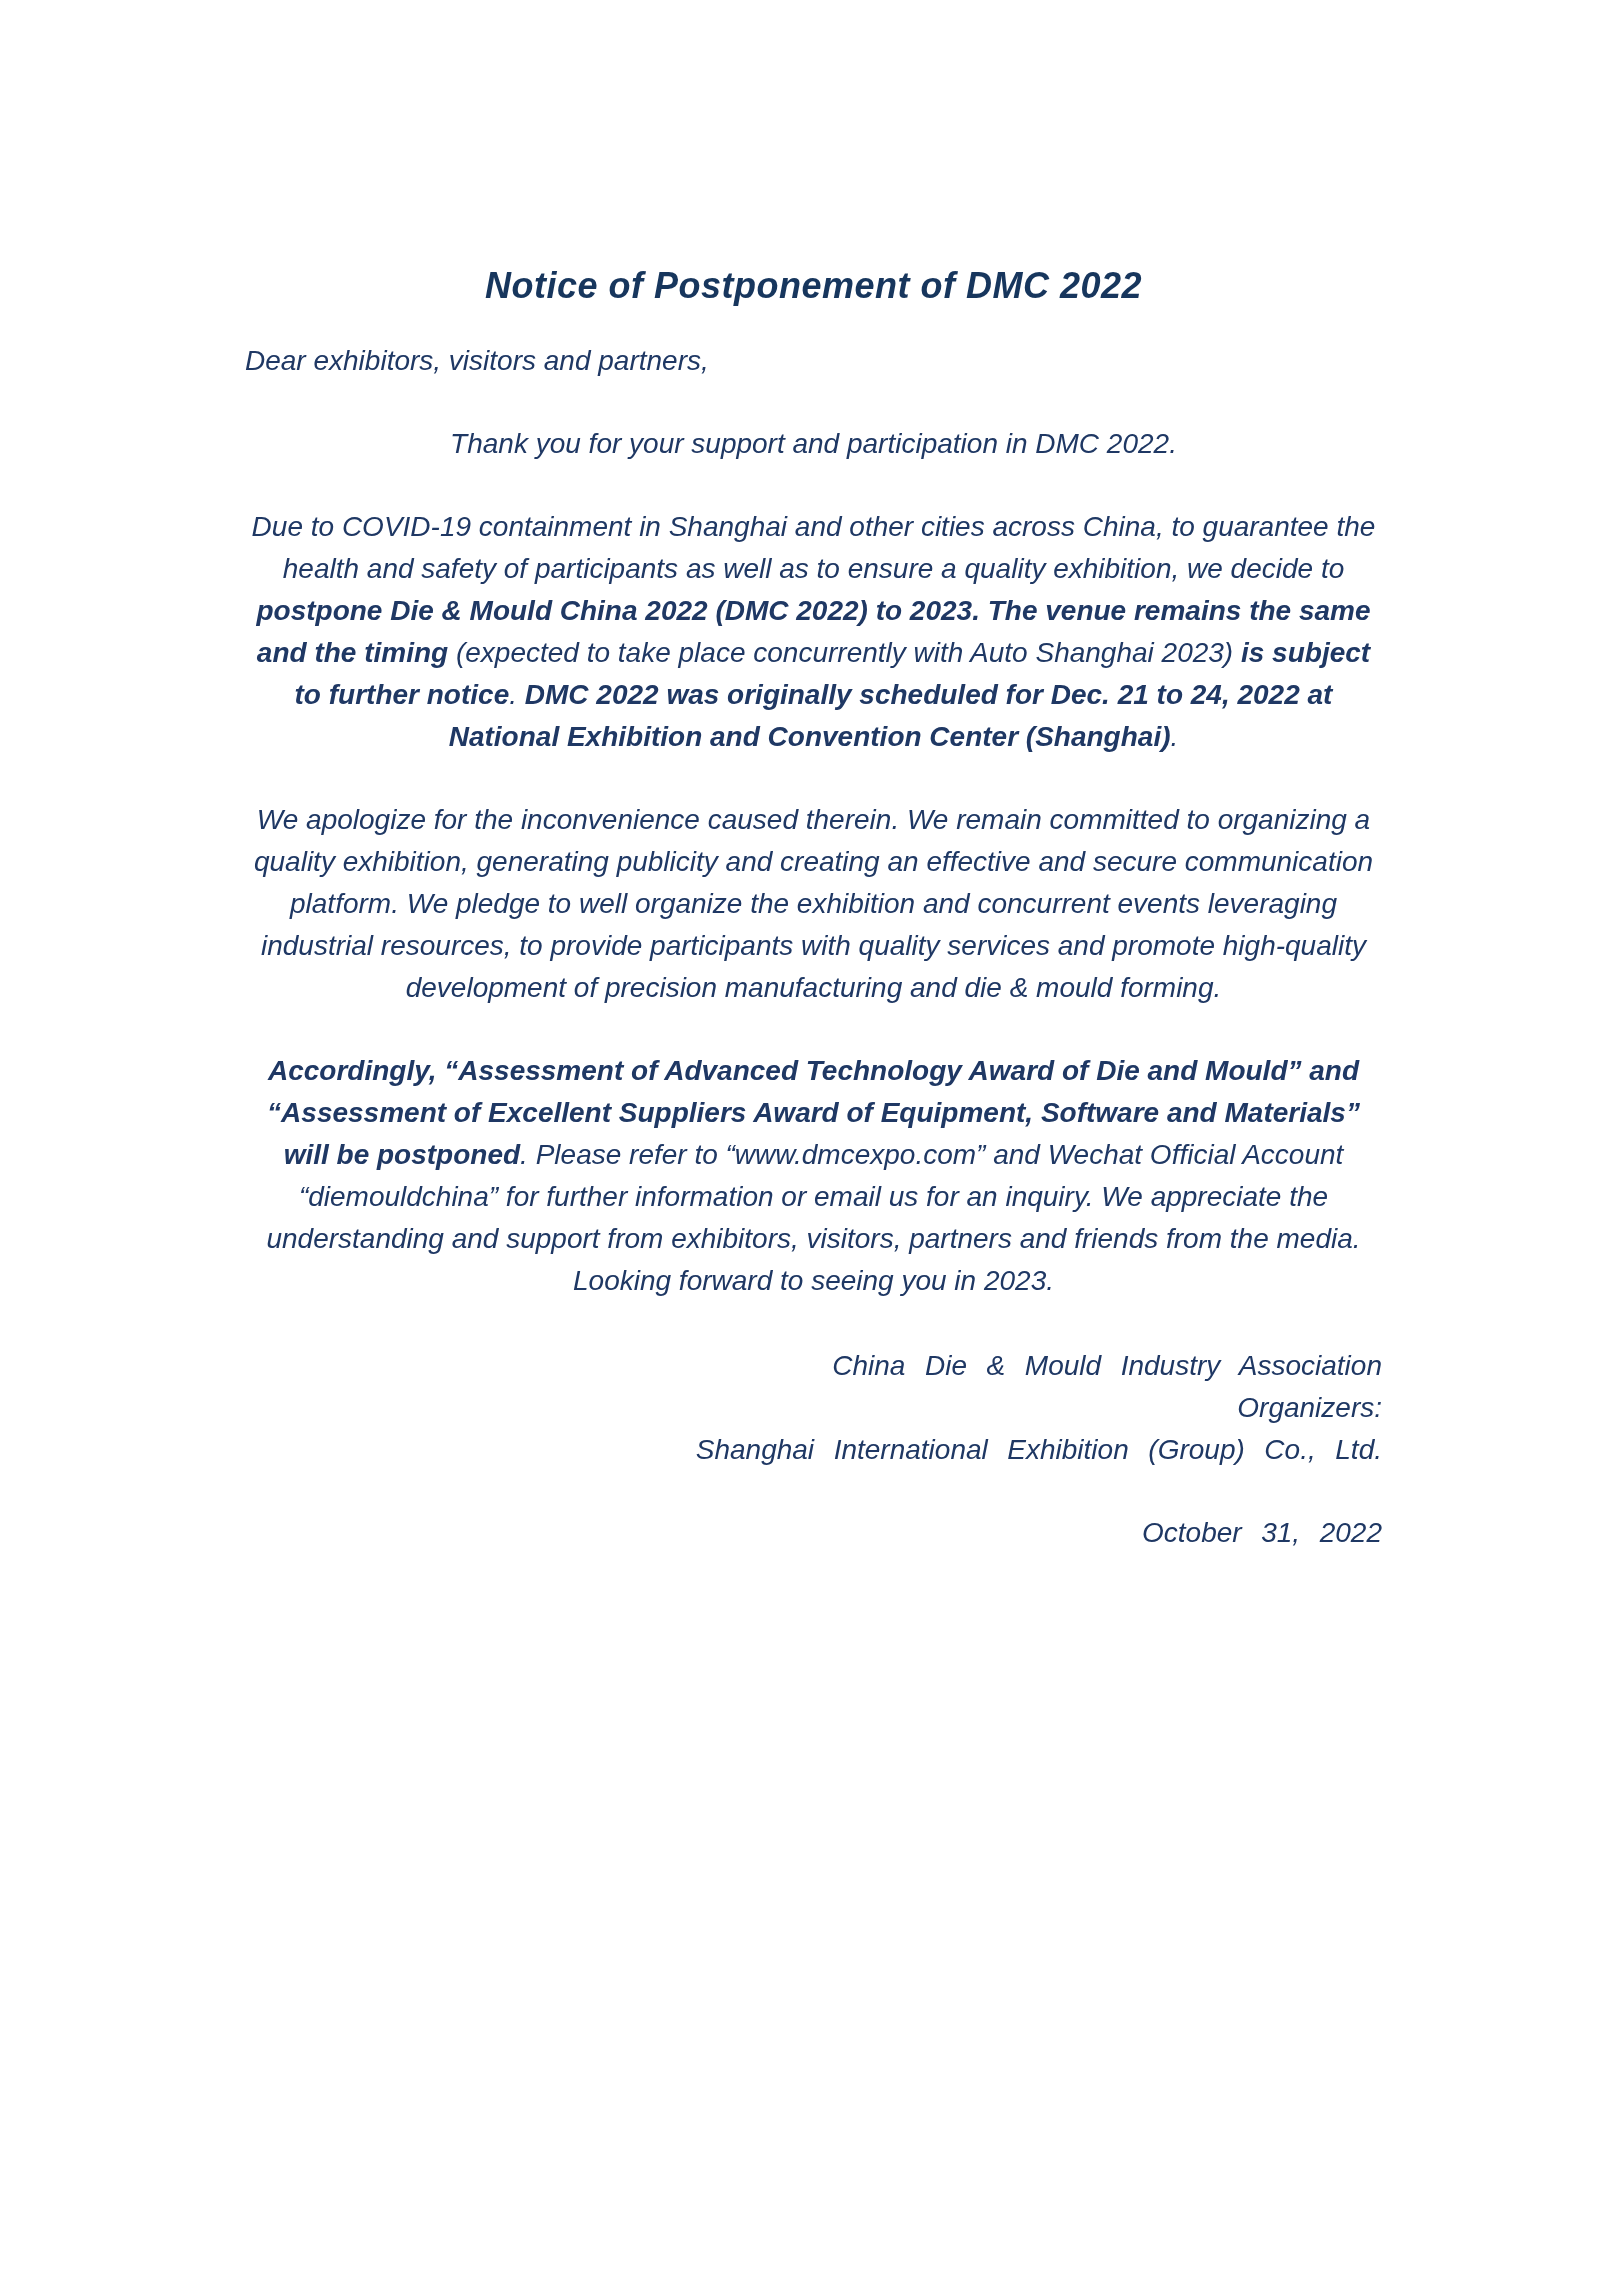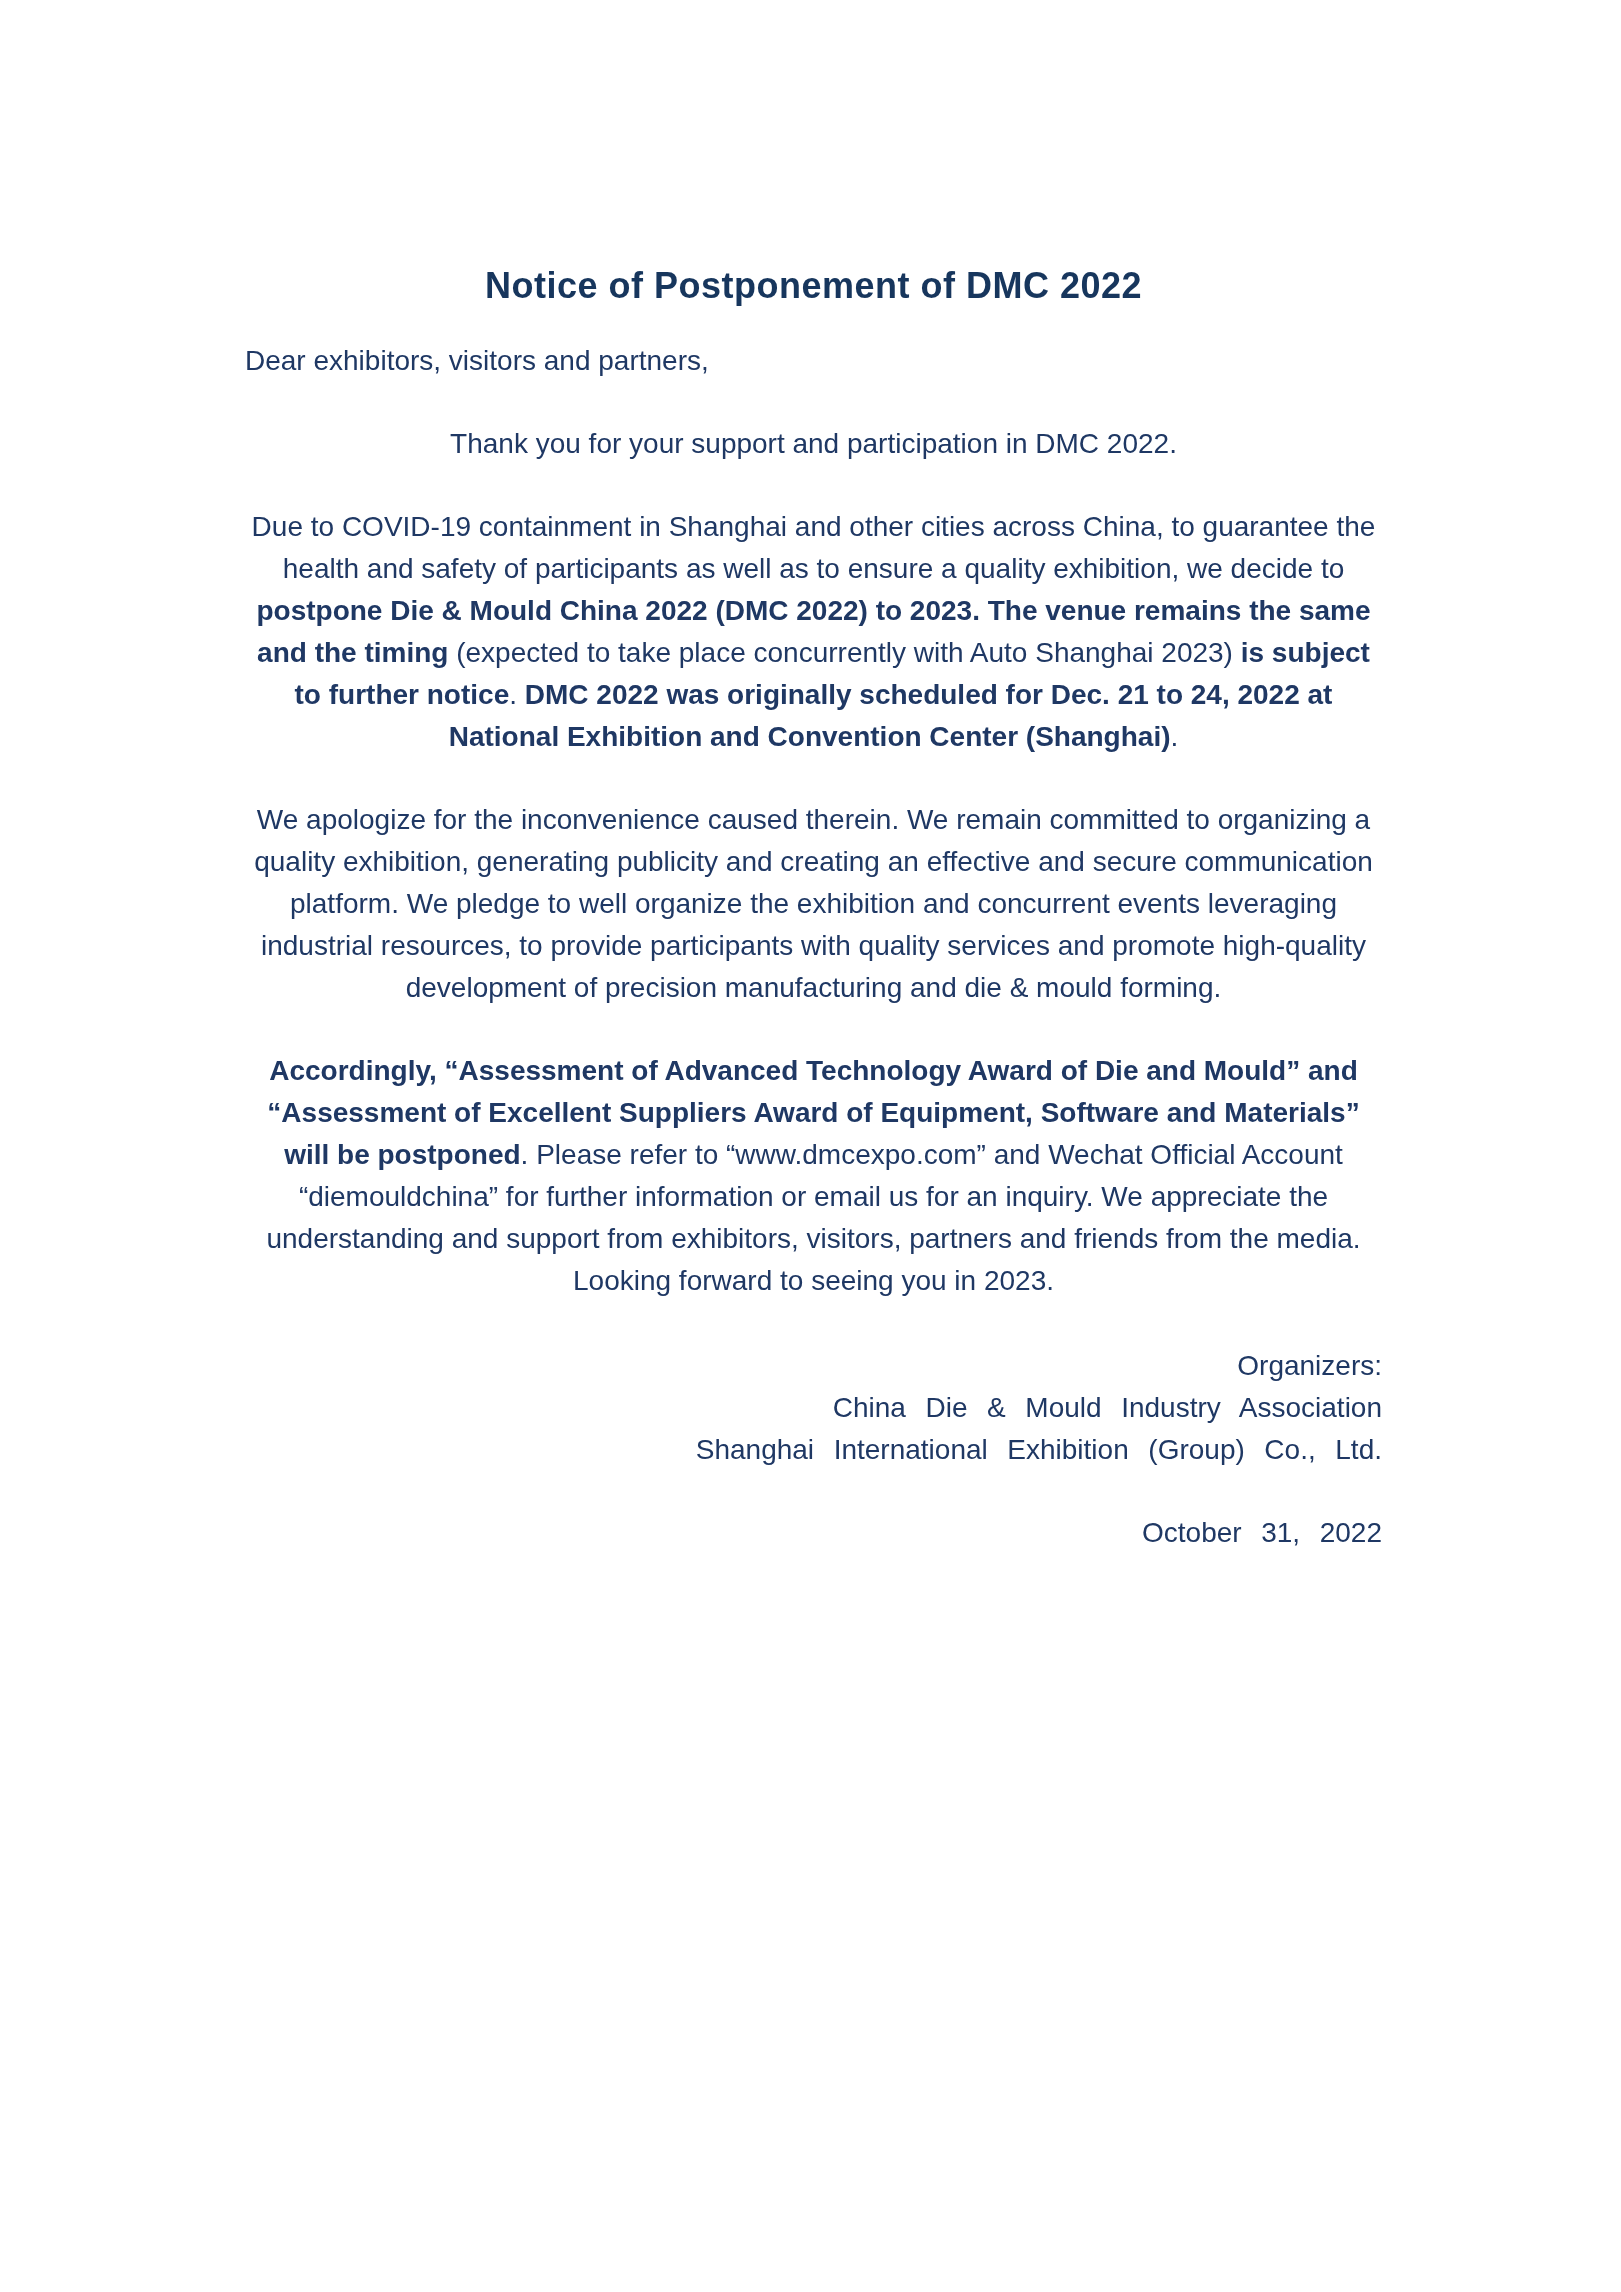--- a/index.html
+++ b/index.html
@@ -12,20 +12,21 @@
   body{
     font-family:"Liberation Sans","DejaVu Sans",sans-serif;
     color:var(--text-color);
   }
   .page{
     position:relative;
     width:1621px;
     height:2079px;
     background:var(--page-bg);
     overflow:hidden;
+    font-style:italic;
   }
   .content{
     position:absolute;
     left:245px;
     top:0;
     width:1137px;
   }
   .doc-title{
     margin-top:263px;
     font-size:36px;
@@ -71,21 +72,21 @@
 
     <p class="para">Thank you for your support and participation in DMC 2022.</p>
 
     <p class="para justify"><span>Due to COVID-19 containment in Shanghai and other cities across China, to guarantee the health and safety of participants as well as to ensure a quality exhibition, we decide to </span><span class="b">postpone Die &amp; Mould China 2022 (DMC 2022) to 2023. The venue remains the same and the timing </span><span>(expected to take place concurrently with Auto Shanghai 2023) </span><span class="b">is subject to further notice</span><span>. </span><span class="b">DMC 2022 was originally scheduled for Dec. 21 to 24, 2022 at National Exhibition and Convention Center (Shanghai)</span><span>.</span></p>
 
     <p class="para justify">We apologize for the inconvenience caused therein. We remain committed to organizing a quality exhibition, generating publicity and creating an effective and secure communication platform. We pledge to well organize the exhibition and concurrent events leveraging industrial resources, to provide participants with quality services and promote high-quality development of precision manufacturing and die &amp; mould forming.</p>
 
     <p class="para justify"><span class="b">Accordingly, “Assessment of Advanced Technology Award of Die and Mould” and “Assessment of Excellent Suppliers Award of Equipment, Software and Materials” will be postponed</span><span>. Please refer to “www.dmcexpo.com” and Wechat Official Account “diemouldchina” for further information or email us for an inquiry. We appreciate the understanding and support from exhibitors, visitors, partners and friends from the media. Looking forward to seeing you in 2023.</span></p>
 
     <div class="closing">
+      <p>China Die &amp; Mould Industry Association</p>
       <p>Organizers:</p>
-      <p>China Die &amp; Mould Industry Association</p>
       <p>Shanghai International Exhibition (Group) Co., Ltd.</p>
       <p class="date-line">October 31, 2022</p>
     </div>
 
   </div>
 </div>
 
 
 </body></html>

